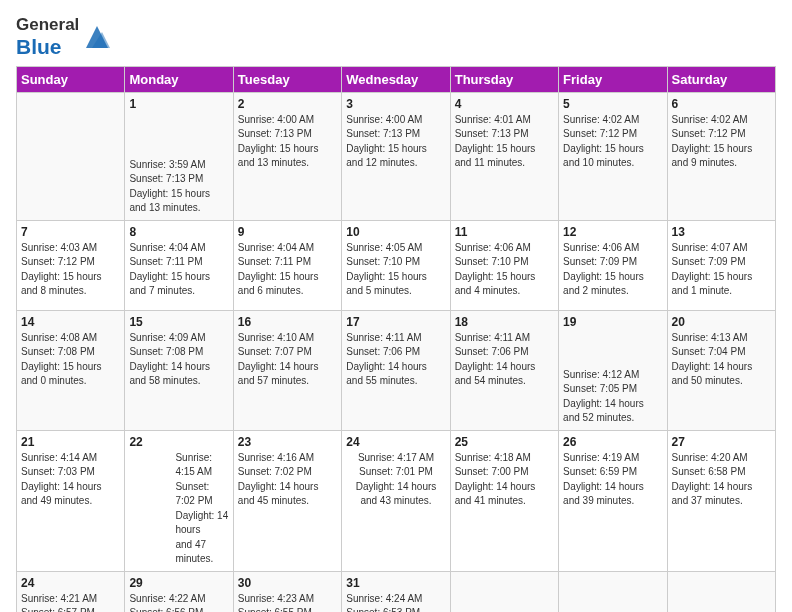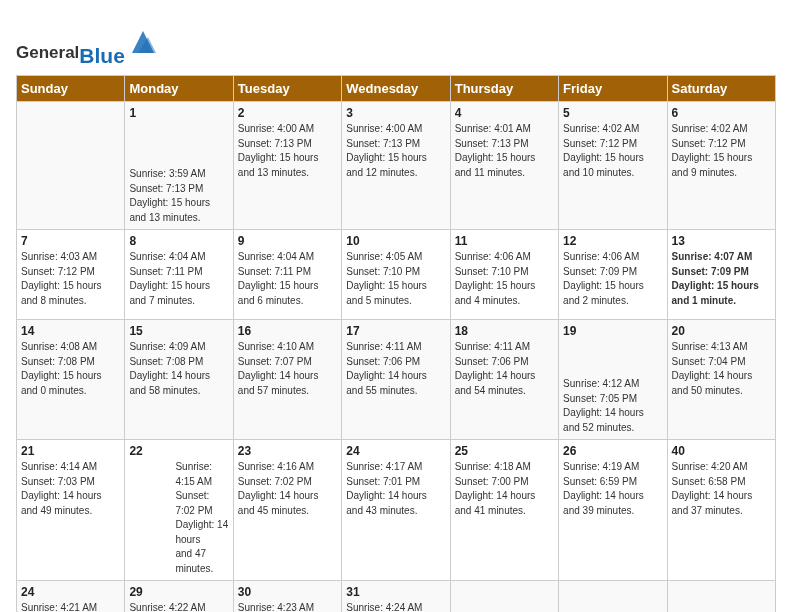--- a/index.html
+++ b/index.html
@@ -32,21 +32,21 @@
     .location-title {
       font-size: 16px;
       color: #555;
     }
     table {
       width: 100%;
       border-collapse: collapse;
       table-layout: fixed;
     }
     thead tr th {
-      background: #a16207;
+      background: #a21caf;
       color: #fff;
       font-size: 13px;
       font-weight: bold;
       padding: 5px 4px;
       text-align: left;
       border: 1px solid #ccc;
     }
     tbody tr td {
       border: 1px solid #ccc;
       vertical-align: top;
@@ -72,21 +72,21 @@
       line-height: 1.45;
       color: #333;
     }
   </style>
 </head>
 <body>
 
 <div class="header">
   <div class="logo">
     <div style="display:flex;align-items:center;">
-      <div style="display:flex;flex-direction:row;line-height:1.1;margin-top:28px;">
+      <div style="display:flex;flex-direction:column;line-height:1.1;">
         <span style="font-size:17px;font-weight:bold;color:#333;">General</span>
         <span style="font-size:21px;font-weight:bold;color:#1a6bb5;">Blue</span>
       </div>
       <svg width="30" height="30" viewBox="0 0 30 30" style="margin-left:3px;">
         <polygon points="4,26 15,4 26,26" fill="#1a6bb5" opacity="0.85"></polygon>
         <polygon points="10,26 20,10 28,26" fill="#1a6bb5" opacity="0.5"></polygon>
       </svg>
     </div>
   </div>
   <div class="title-block">
@@ -191,21 +191,21 @@
         </td>
         <td>
           <div class="day-number">12</div>
           <div class="day-info" style="white-space: pre-line;">Sunrise: 4:06 AM
 Sunset: 7:09 PM
 Daylight: 15 hours
 and 2 minutes.</div>
         </td>
         <td>
           <div class="day-number">13</div>
-          <div class="day-info" style="white-space: pre-line; font-weight: bold;">Sunrise: 4:07 AM
+          <div class="day-info" style="white-space: pre-line;">Sunrise: 4:07 AM
 Sunset: 7:09 PM
 Daylight: 15 hours
 and 1 minute.</div>
         </td>
       </tr>
       <tr>
         <td>
           <div class="day-number">14</div>
           <div class="day-info" style="white-space: pre-line;">Sunrise: 4:08 AM
 Sunset: 7:08 PM
@@ -272,41 +272,41 @@
         </td>
         <td>
           <div class="day-number">23</div>
           <div class="day-info" style="white-space: pre-line;">Sunrise: 4:16 AM
 Sunset: 7:02 PM
 Daylight: 14 hours
 and 45 minutes.</div>
         </td>
         <td>
           <div class="day-number">24</div>
-          <div class="day-info" style="white-space: pre-line;">Sunrise: 4:17 AM
+          <div class="day-info" style="white-space: pre-line; text-align: center;">Sunrise: 4:17 AM
 Sunset: 7:01 PM
 Daylight: 14 hours
 and 43 minutes.</div>
         </td>
         <td>
           <div class="day-number">25</div>
           <div class="day-info" style="white-space: pre-line;">Sunrise: 4:18 AM
 Sunset: 7:00 PM
 Daylight: 14 hours
 and 41 minutes.</div>
         </td>
         <td>
           <div class="day-number">26</div>
           <div class="day-info" style="white-space: pre-line;">Sunrise: 4:19 AM
 Sunset: 6:59 PM
 Daylight: 14 hours
 and 39 minutes.</div>
         </td>
         <td>
-          <div class="day-number">40</div>
+          <div class="day-number">27</div>
           <div class="day-info" style="white-space: pre-line;">Sunrise: 4:20 AM
 Sunset: 6:58 PM
 Daylight: 14 hours
 and 37 minutes.</div>
         </td>
       </tr>
       <tr>
         <td>
           <div class="day-number">24</div>
           <div class="day-info" style="white-space: pre-line;">Sunrise: 4:21 AM

